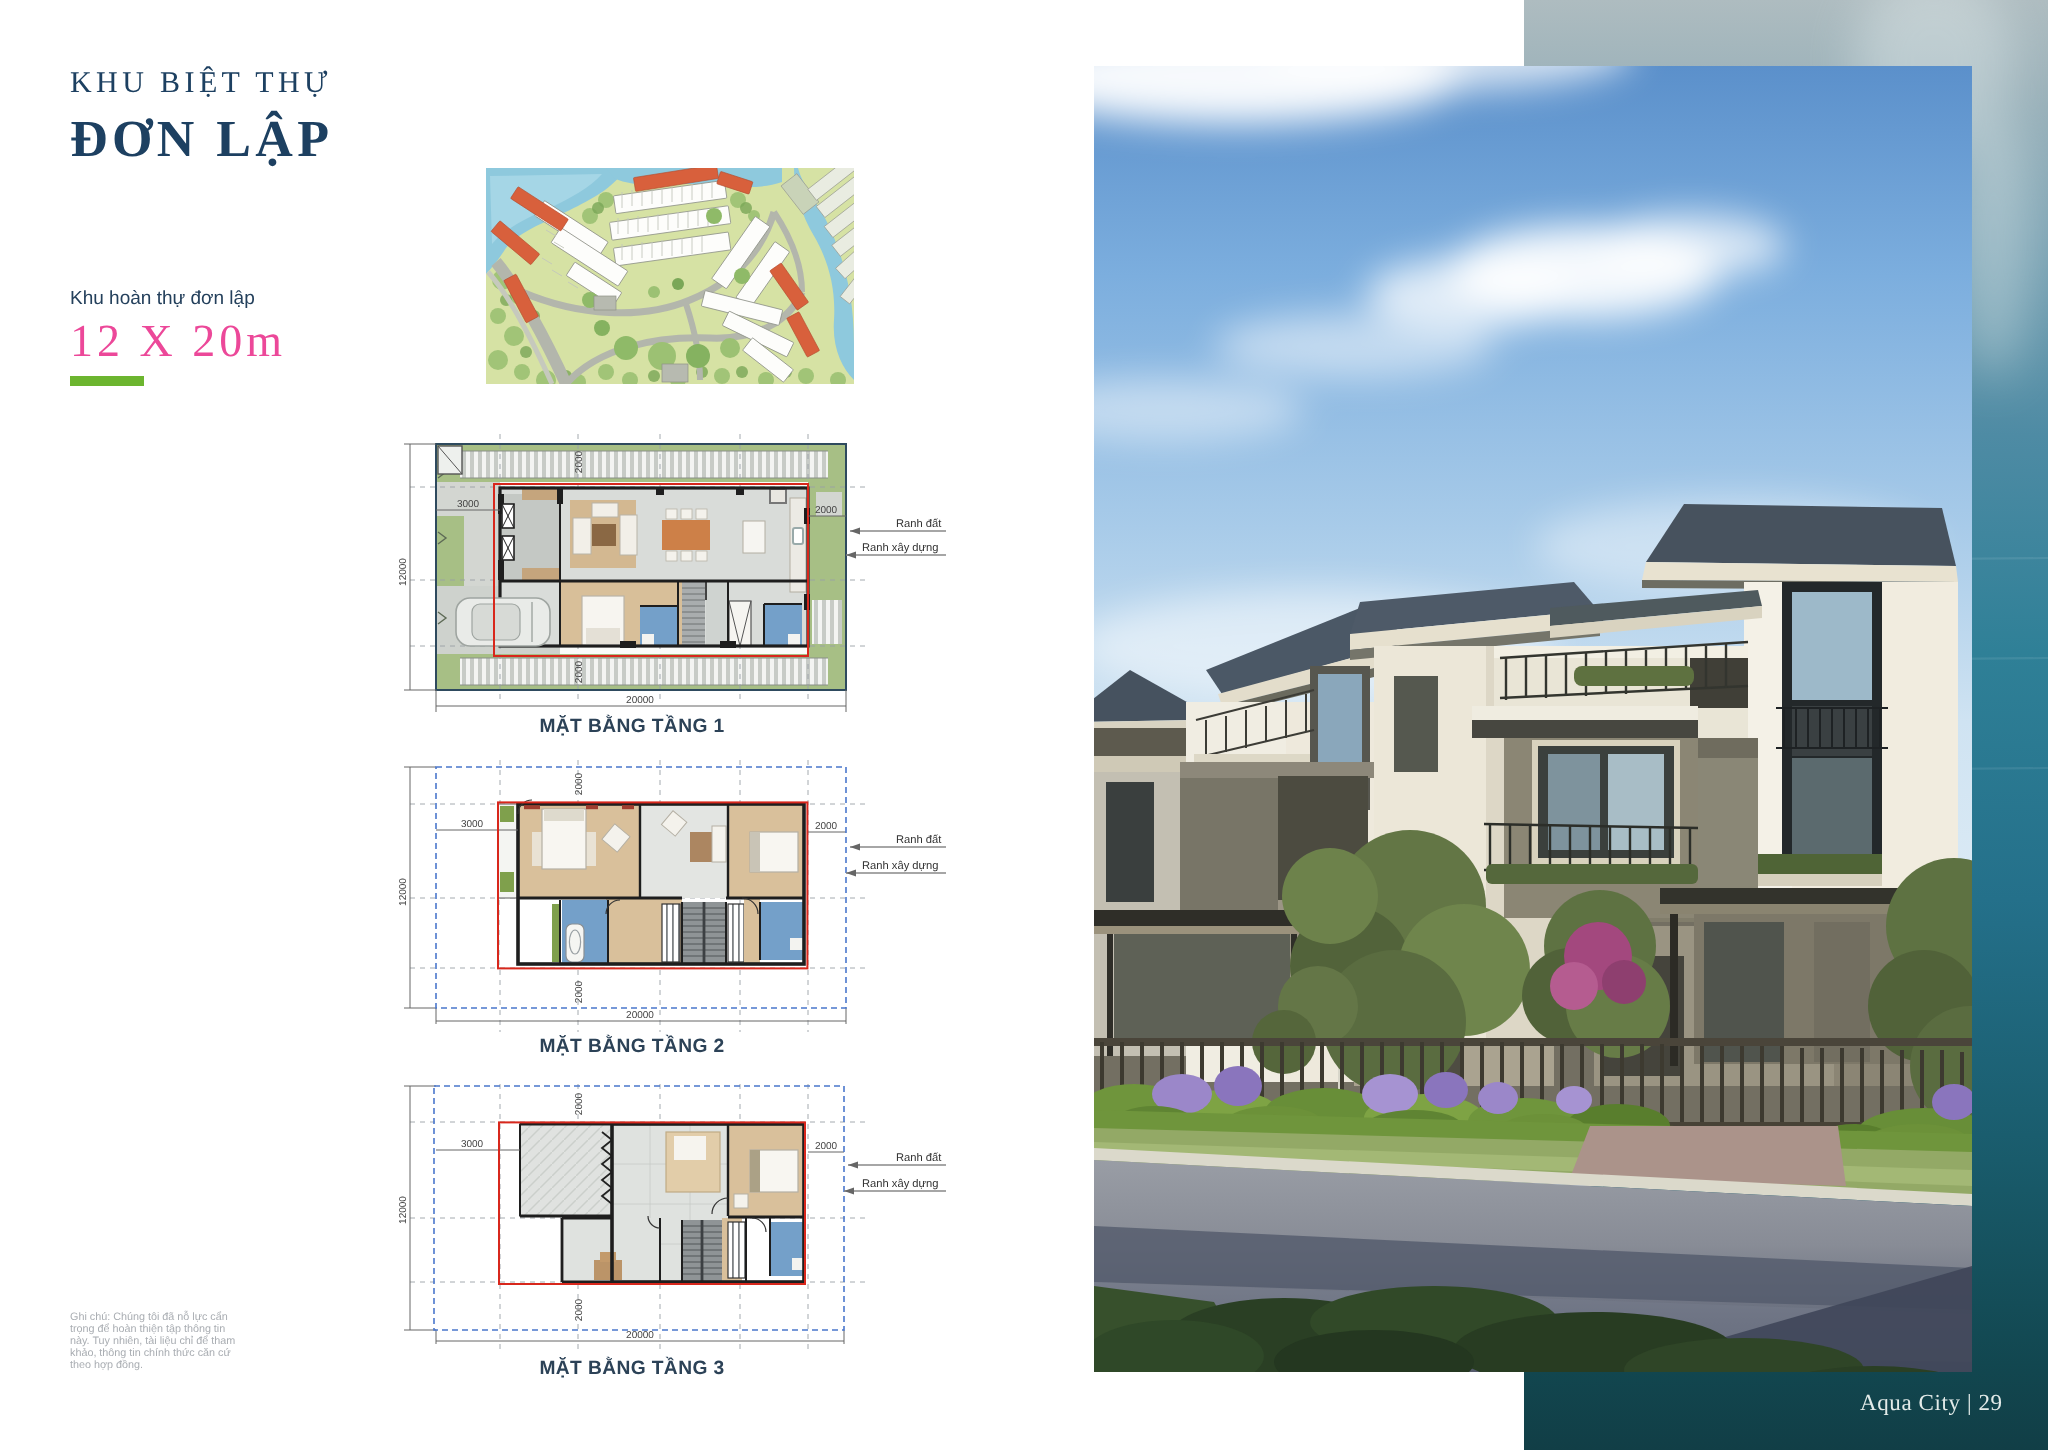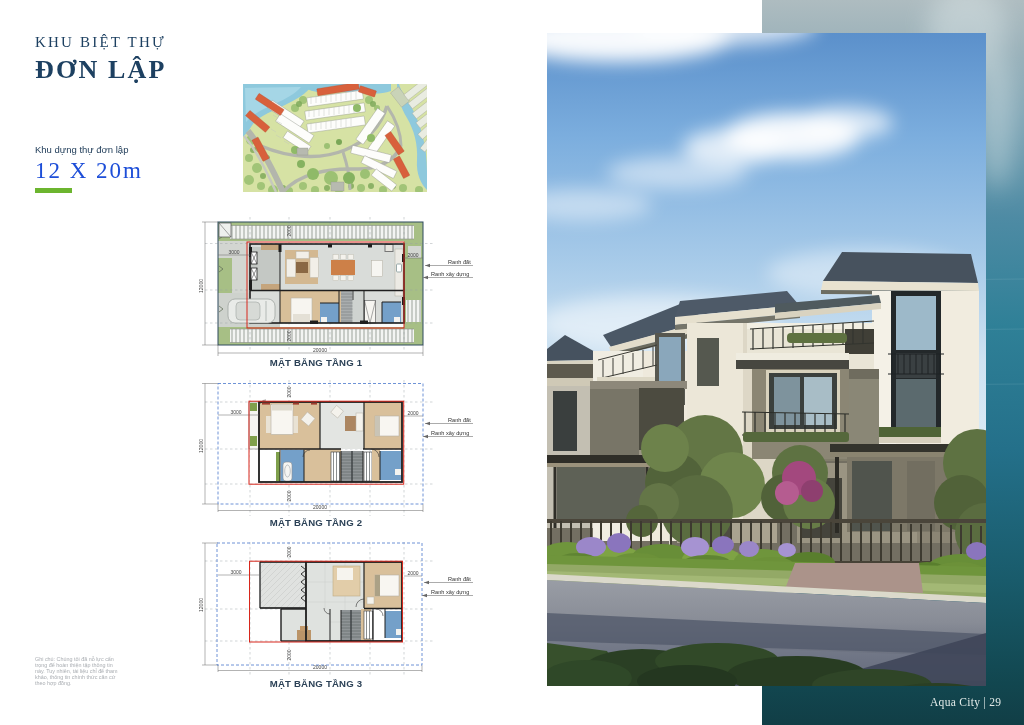--- a/index.html
+++ b/index.html
@@ -398,23 +398,23 @@
     <ellipse cx="140" cy="648" rx="50" ry="16" fill="#243720"></ellipse>
     <ellipse cx="40" cy="645" rx="45" ry="18" fill="#2f4828"></ellipse>
   </g>
 </svg>
 
 <div class="abs" style="left:35px;top:34px;color:#1d4061;font-family:'Liberation Serif',serif;">
   <div style="font-size:15px;letter-spacing:2.2px;">KHU BIỆT THỰ</div>
   <div style="font-size:26px;letter-spacing:2.2px;margin-top:4px;font-weight:bold;">ĐƠN LẬP</div>
 </div>
 
-<div class="abs" style="left:35px;top:144px;color:#24405c;font-size:9.5px;">Khu dựng thự đơn lập</div>
-
-<div class="abs" style="left:35px;top:158px;color:#1d4ed8;font-size:23px;font-family:'Liberation Serif',serif;letter-spacing:2px;">12 X 20m</div>
+<div class="abs" style="left:35px;top:144px;color:#24405c;font-size:9.5px;">Khu hoàn thự đơn lập</div>
+
+<div class="abs" style="left:35px;top:158px;color:#ec4899;font-size:23px;font-family:'Liberation Serif',serif;letter-spacing:2px;">12 X 20m</div>
 
 <div class="abs" style="left:35px;top:188px;width:37px;height:5px;background:#6cb52f;"></div>
 
 <svg class="abs" style="left:243px;top:84px;" width="184" height="108" viewBox="0 0 184 108">
 
   <rect x="0" y="0" width="184" height="108" fill="#d6e2a4"></rect>
 
   <g fill="#9cc173" opacity="0.9">
     <circle cx="8" cy="56" r="5"></circle>
         <circle cx="16" cy="64" r="4"></circle>

